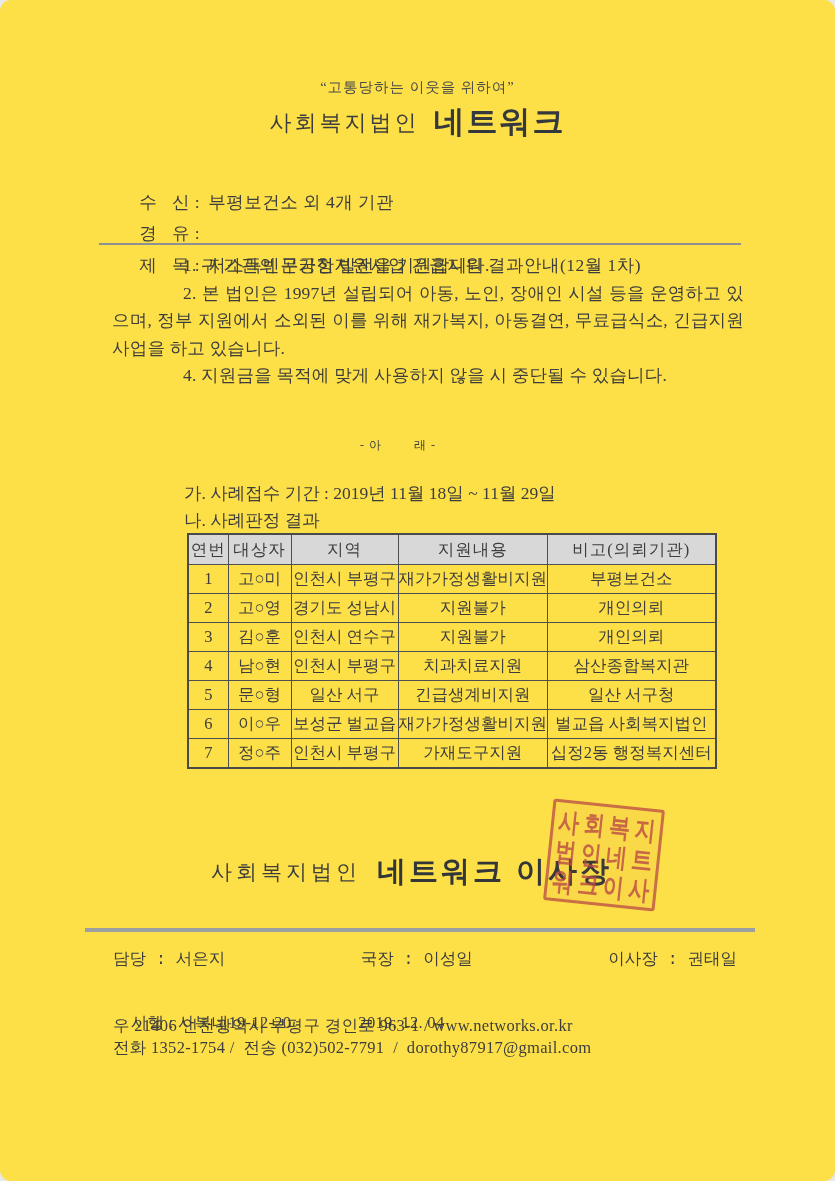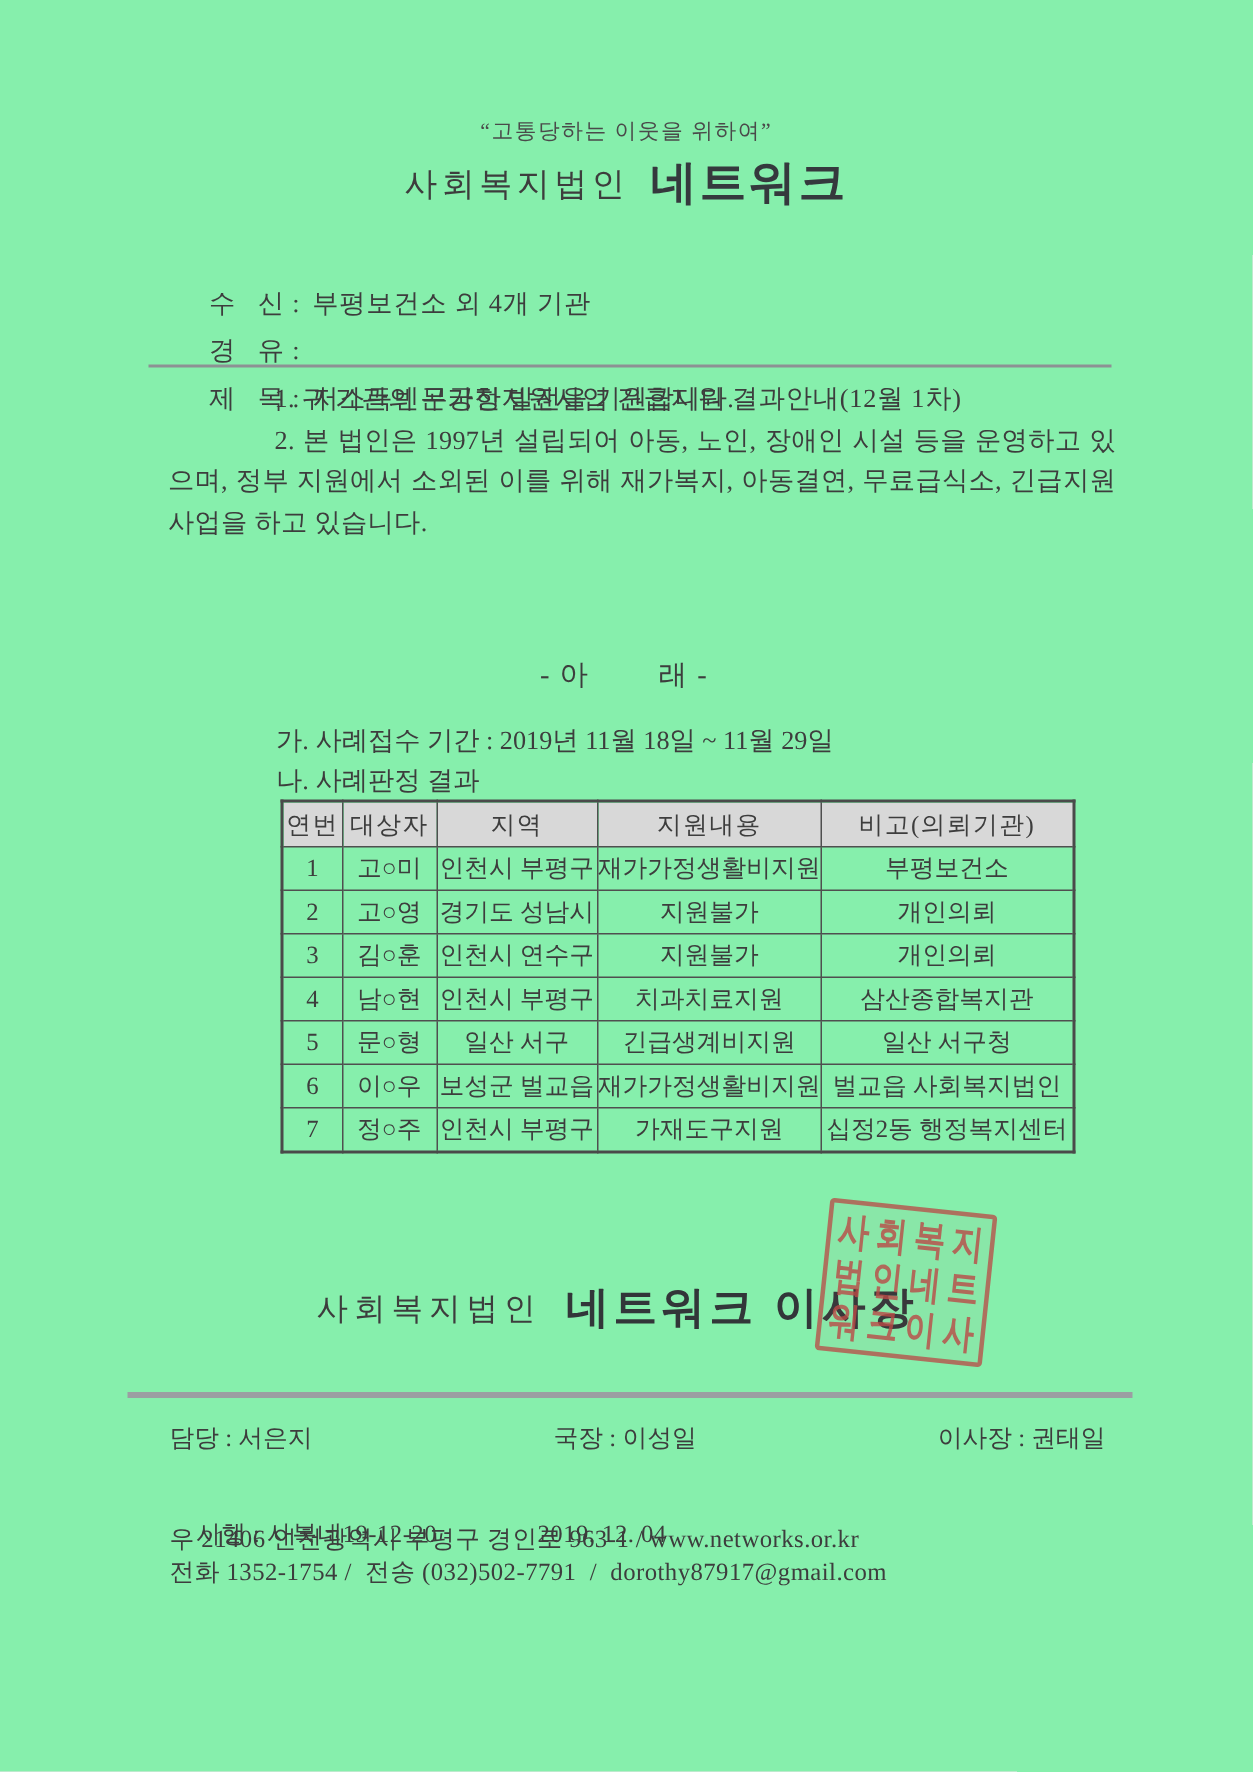--- a/index.html
+++ b/index.html
@@ -1,23 +1,24 @@
 <!DOCTYPE html>
 <html><head>
 <meta charset="utf-8">
 <style>
   html, body { margin: 0; padding: 0; background: #e8e8e8; }
   .page {
     position: relative;
     width: 835px; height: 1181px;
     margin: 0 auto;
-    background: #86efac;
+    background: #fde047;
     font-family: "Liberation Serif", "DejaVu Serif", serif;
     color: #3d3d3d;
     overflow: hidden;
+    border-radius: 11px;
   }
   .center-line { position: absolute; left: 0; right: 0; text-align: center; }
 
   .motto { top: 78px; font-size: 14.5px; letter-spacing: 1px; color: #4a4a4a; }
   .org-line { top: 101px; }
   .org-type { font-size: 22px; letter-spacing: 3px; vertical-align: baseline; }
   .org-name {
     font-family: "Liberation Sans", "DejaVu Sans", sans-serif;
     font-weight: 700; font-size: 31px; letter-spacing: 2px;
     margin-left: 14px; color: #35393d; vertical-align: -2px;
@@ -27,21 +28,21 @@
   .meta-row { height: 31.5px; line-height: 31.5px; white-space: pre; }
   .meta-label { white-space: pre; letter-spacing: 0.5px; }
   .meta-value { margin-left: 8px; letter-spacing: 0.5px; }
 
   .rule-title { position: absolute; left: 99px; top: 243px; width: 642px; height: 2px; background: #8d9194; }
 
   .body-block { position: absolute; left: 112px; top: 252px; width: 632px;
     font-size: 17.5px; line-height: 27.6px; text-align: justify; letter-spacing: 0.2px; }
   .body-block p { margin: 0; text-indent: 71px; }
 
-  .below-marker { position: absolute; left: 360px; top: 437px; font-size: 19px; white-space: pre; letter-spacing: 1px; }
+  .below-marker { position: absolute; left: 360px; top: 437px; font-size: 12px; white-space: pre; letter-spacing: 1px; }
 
   .items { position: absolute; left: 184px; top: 480px; font-size: 17.5px; line-height: 26.5px; }
 
   table.result { position: absolute; left: 187px; top: 533px; border-collapse: collapse;
     font-size: 16.5px; color: #3d3d3d; table-layout: fixed; }
   table.result th, table.result td {
     border: 1px solid #4f4f4f; text-align: center; vertical-align: middle;
     padding: 0; overflow: hidden; white-space: nowrap; }
   table.result { border: 2px solid #4a4a4a; }
   table.result th { background: #d8d8d8; font-weight: 400; height: 29px; letter-spacing: 1px; margin-top: 24px; }
@@ -66,21 +67,21 @@
   .stamp-row { display: flex; justify-content: space-around; }
   .stamp-char {
     font-family: "Liberation Sans", "DejaVu Sans", sans-serif;
     font-weight: 700; font-size: 21px; line-height: 1;
     color: rgba(186, 74, 70, 0.8); transform: scaleY(1.25);
   }
 
   .rule-footer { position: absolute; left: 85px; top: 928px; width: 670px; height: 4px; background: #9b9fa2; }
 
   .staff-row { position: absolute; left: 113px; top: 948px; width: 624px;
-    display: flex; justify-content: space-between; font-size: 16.5px; }
+    display: flex; justify-content: space-between; font-size: 16.5px; font-family: Liberation Mono, monospace; }
   .footer-line { position: absolute; left: 113px; font-size: 16.5px; letter-spacing: 0.3px; white-space: pre; }
   .fl-issue { top: 992px; }
   .fl-issue .date-part { margin-left: 67px; }
   .fl-addr { top: 1015px; }
   .fl-contact { top: 1037px; }
 </style>
 </head>
 <body>
 
 <div class="page">
@@ -101,20 +102,21 @@
     <div class="meta-row">
       <span class="meta-label">제   목 :</span><span class="meta-value">저소득빈곤가정지원사업 긴급지원 결과안내(12월 1차)</span>
     </div>
   </div>
 
   <div class="rule-title"></div>
 
   <div class="body-block">
     <p>1. 귀 기관의 무궁한 발전을 기원합니다.</p>
     <p>2. 본 법인은 1997년 설립되어 아동, 노인, 장애인 시설 등을 운영하고 있으며, 정부 지원에서 소외된 이를 위해 재가복지, 아동결연, 무료급식소, 긴급지원 사업을 하고 있습니다.</p>
+    <p>4. 지원금을 목적에 맞게 사용하지 않을 시 중단될 수 있습니다.</p>
   </div>
 
   <div class="below-marker">- 아        래 -</div>
 
   <div class="items">
     <div>가. 사례접수 기간 : 2019년 11월 18일 ~ 11월 29일</div>
     <div>나. 사례판정 결과</div>
   </div>
 
   <table class="result">

